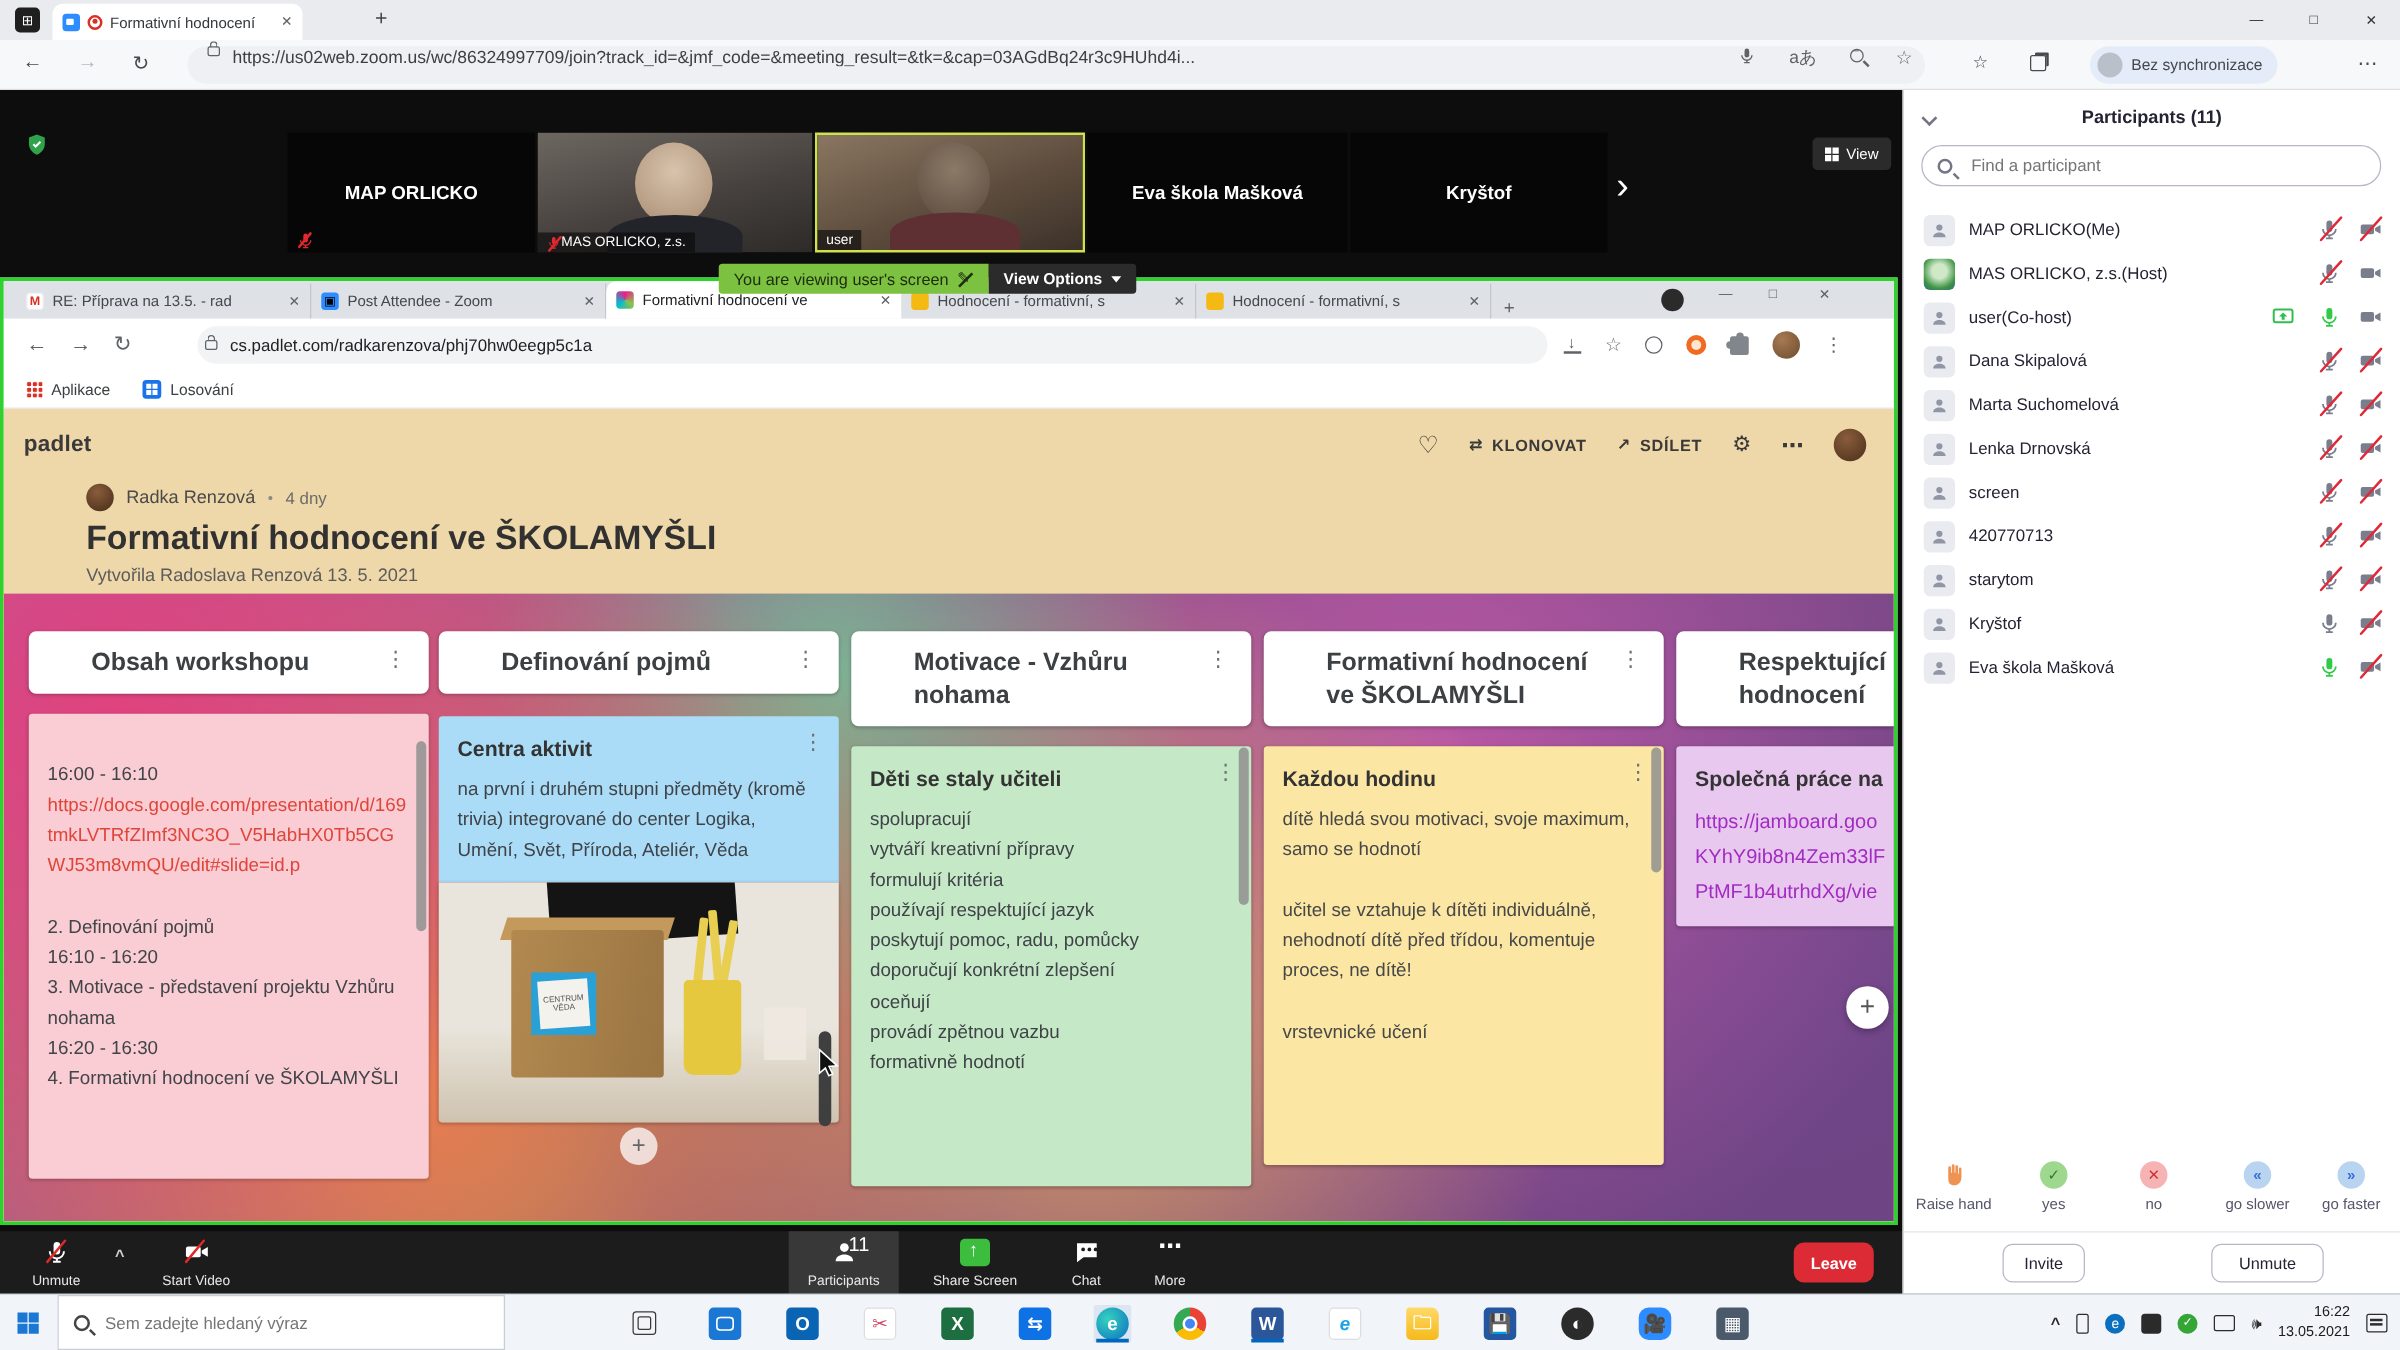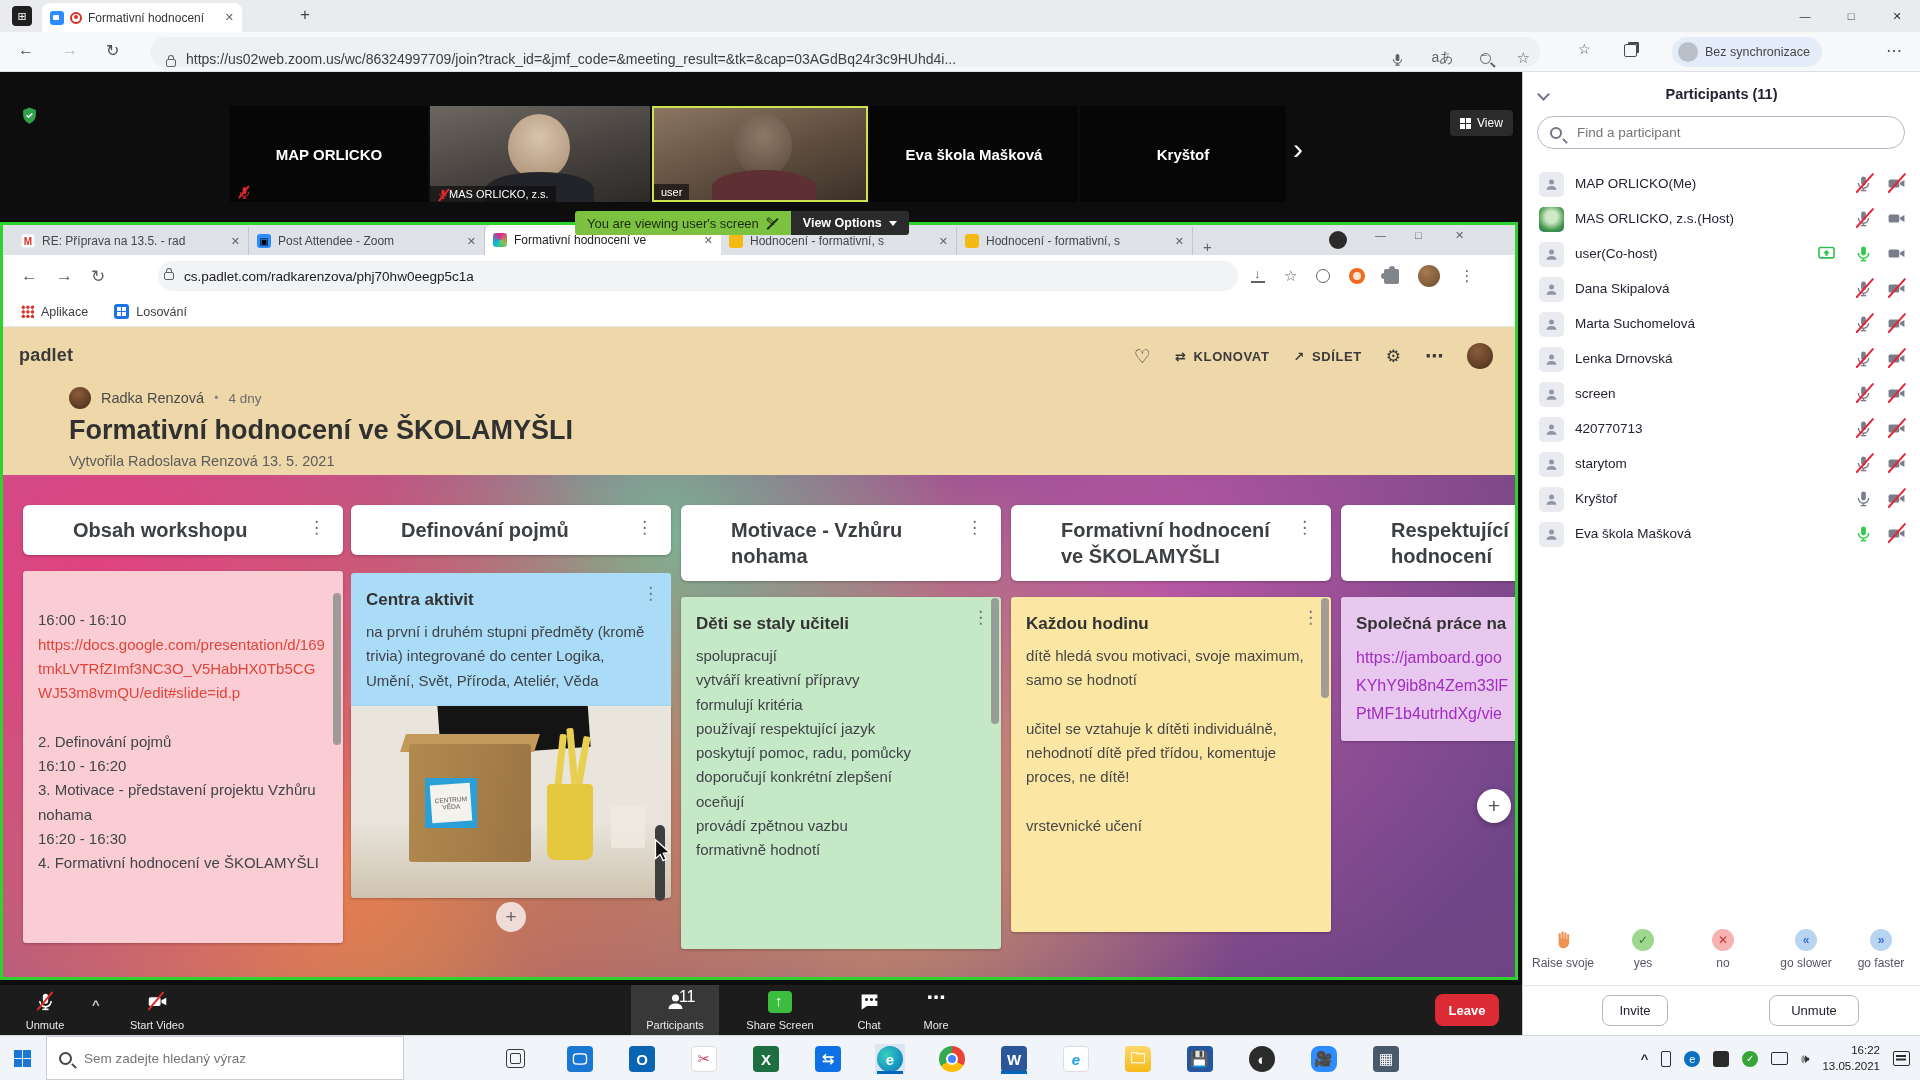--- a/index.html
+++ b/index.html
@@ -16,21 +16,21 @@
   .zoomfav{width:14px;height:14px;border-radius:3px;background:#2d8cff;position:relative;flex:0 0 auto;}
   .zoomfav::after{content:"";position:absolute;left:3px;top:4.5px;width:6px;height:5px;background:#fff;border-radius:1px;}
   .recdot{width:12px;height:12px;border-radius:50%;border:2.5px solid #d93025;position:relative;flex:0 0 auto;}
   .recdot::after{content:"";position:absolute;left:1.5px;top:1.5px;width:4px;height:4px;border-radius:50%;background:#d93025;}
   .gly{color:#5f6368;}
   .e-newtab{position:absolute;left:300px;top:5px;font-size:17px;color:#444;}
   .e-ctrls{position:absolute;right:0;top:0;height:32px;display:flex;}
   .e-ctrls .wc{width:46px;height:32px;display:flex;align-items:center;justify-content:center;font-size:11px;color:#333;}
   .e-toolbar{position:absolute;left:0;top:32px;width:1920px;height:40px;background:#f7f8fa;border-bottom:1px solid #dcdfe3;}
   .e-nav{position:absolute;top:9px;font-size:16px;}
-  .e-pill{position:absolute;left:150px;top:5px;width:1390px;height:30px;border-radius:15px;background:#eef0f3;display:flex;align-items:flex-end;padding:0 10px;}
+  .e-pill{position:absolute;left:150px;top:5px;width:1390px;height:30px;border-radius:15px;background:#eef0f3;display:flex;align-items:flex-start;padding:0 10px;}
   .lock{width:10px;height:8px;border:1.5px solid #5f6368;border-radius:2px;position:relative;margin:0 10px 0 6px;}
   .lock::before{content:"";position:absolute;left:1px;top:-5px;width:4px;height:4px;border:1.5px solid #5f6368;border-bottom:none;border-radius:3px 3px 0 0;}
   .e-url{font-size:14px;color:#3c4043;flex:1;white-space:nowrap;overflow:hidden;}
   .pill-ic{color:#5f6368;font-size:14px;margin-left:26px;}
   .lens{width:11px;height:11px;border:1.7px solid #5f6368;border-radius:50%;position:relative;display:inline-block;}
   .lens::after{content:"";position:absolute;left:9px;top:10px;width:6px;height:1.7px;background:#5f6368;transform:rotate(45deg);}
   .lens::before{content:"−";position:absolute;left:1px;top:-4.5px;font-size:10px;color:#5f6368;}
   .staradd{position:relative;font-size:15px;color:#5f6368;}
   .e-profile{position:absolute;left:1672px;top:5px;height:30px;border-radius:15px;background:#e3ecf8;display:flex;align-items:center;padding:0 12px 0 6px;gap:7px;}
   .e-profile .av{width:20px;height:20px;border-radius:50%;background:#b9c0c9;}
@@ -821,21 +821,21 @@
           </span>
       </div>
 
       <div class="pn-bottom">
         <div class="fb" style="left:0">
           <span class="fbcirc" style="background:transparent">
             <svg class="ic" width="22" height="22" viewBox="0 0 24 24" color="#ef9352">
                 <use href="#s-hand"></use>
               </svg>
           </span>
-          <span class="fl">Raise svoje</span>
+          <span class="fl">Raise hand</span>
         </div>
         <div class="fb" style="left:80px">
           <span class="fbcirc" style="background:#9ed88f;color:#2c7a2c">✓</span>
           <span class="fl">yes</span>
         </div>
         <div class="fb" style="left:160px">
           <span class="fbcirc" style="background:#f5b3b3;color:#d03030">✕</span>
           <span class="fl">no</span>
         </div>
         <div class="fb" style="left:243px">

